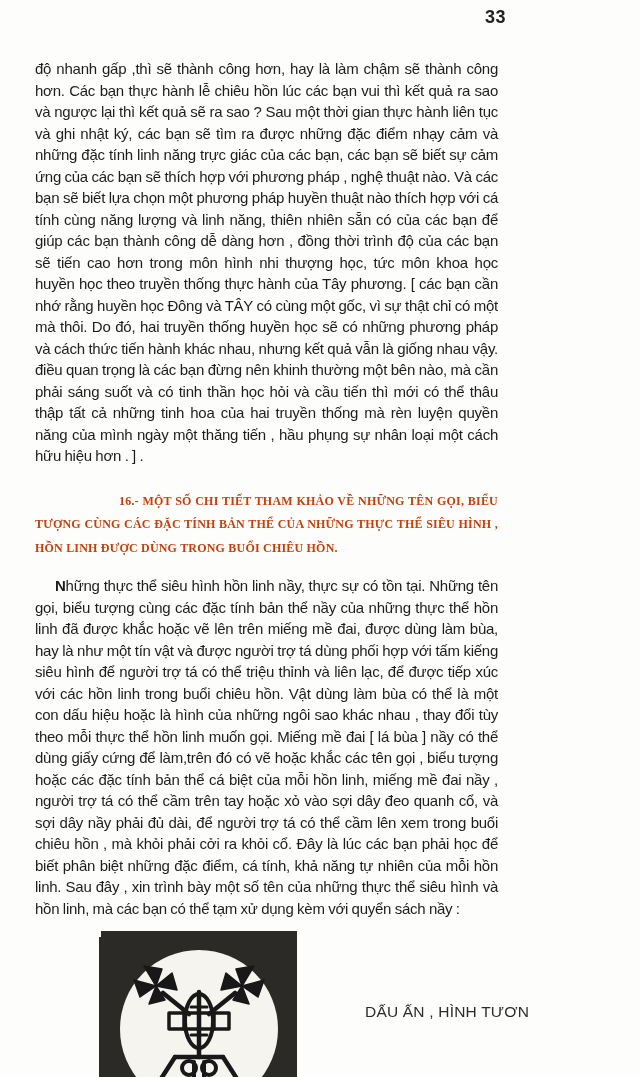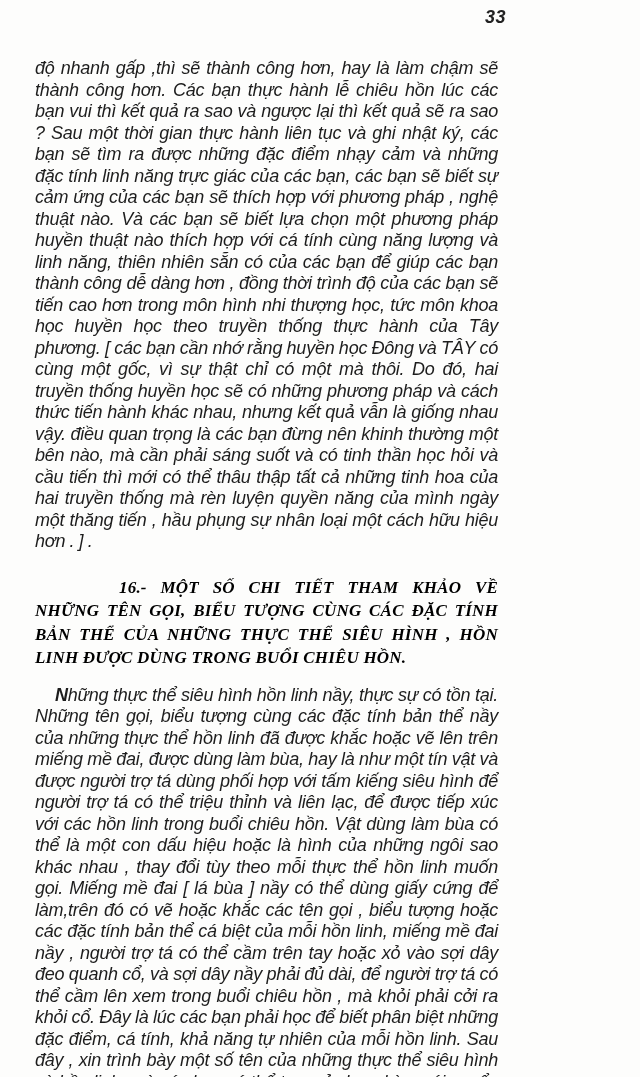--- a/index.html
+++ b/index.html
@@ -4,41 +4,41 @@
 <style>
   html, body { margin: 0; padding: 0; }
   body {
     width: 640px; height: 1077px;
     background: #fdfdfc;
     font-family: "Liberation Sans", sans-serif;
     color: #1e1e1e;
     overflow: hidden;
     position: relative;
   }
-  .page { width: 528px; height: 1077px; position: relative; overflow: hidden; font-style: italic; }
+  .page { width: 528px; height: 1077px; position: relative; overflow: hidden; }
   .page-number {
     position: absolute; top: 7px; right: 22px;
     font-size: 18px; font-weight: bold; color: #222;
     letter-spacing: 0.5px;
   }
   .content { padding: 58px 30px 0 35px; box-sizing: border-box; }
   .body {
-    font-size: 18px; line-height: 21.5px;
+    font-size: 15px; line-height: 21.5px;
     text-align: justify; text-justify: inter-word;
     letter-spacing: -0.25px; word-spacing: -0.4px;
     margin: 0; color: #1d1d1d;
   }
   .para2 { text-indent: 20px; }
   .para3 { text-indent: 12px; }
   .lead-initial { font-weight: bold; }
   .heading {
     font-family: "Liberation Serif", serif;
-    font-weight: 700; font-size: 17px; line-height: 23.5px;
+    font-weight: 700; font-size: 12px; line-height: 23.5px;
     text-align: justify; text-indent: 84px;
-    letter-spacing: 0.2px; color: #000000;
+    letter-spacing: 0.2px; color: #c2410c;
     margin: 23px 0 15px 0;
   }
   .figure-row { display: flex; align-items: flex-start; margin: 10px 0 0 64px; }
   .seal-box { width: 200px; height: 205px; flex: 0 0 auto; }
   .caption {
     margin-left: 66px; margin-top: 70px;
     font-size: 15.5px; line-height: 25px;
     letter-spacing: 0.2px; color: #2b2b2b; white-space: nowrap;
   }
 </style>

